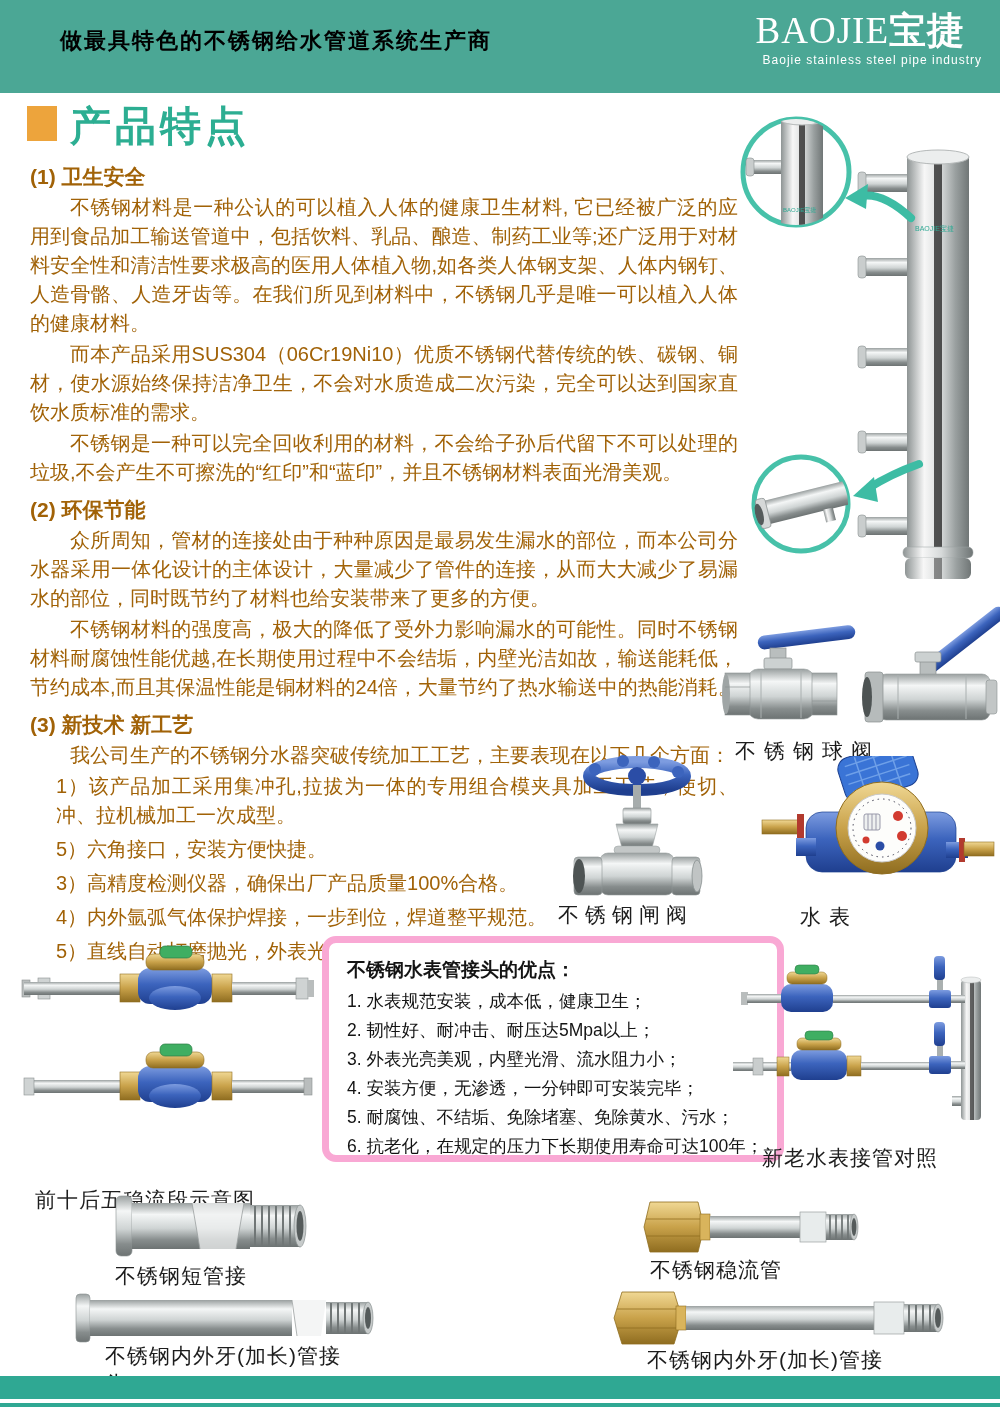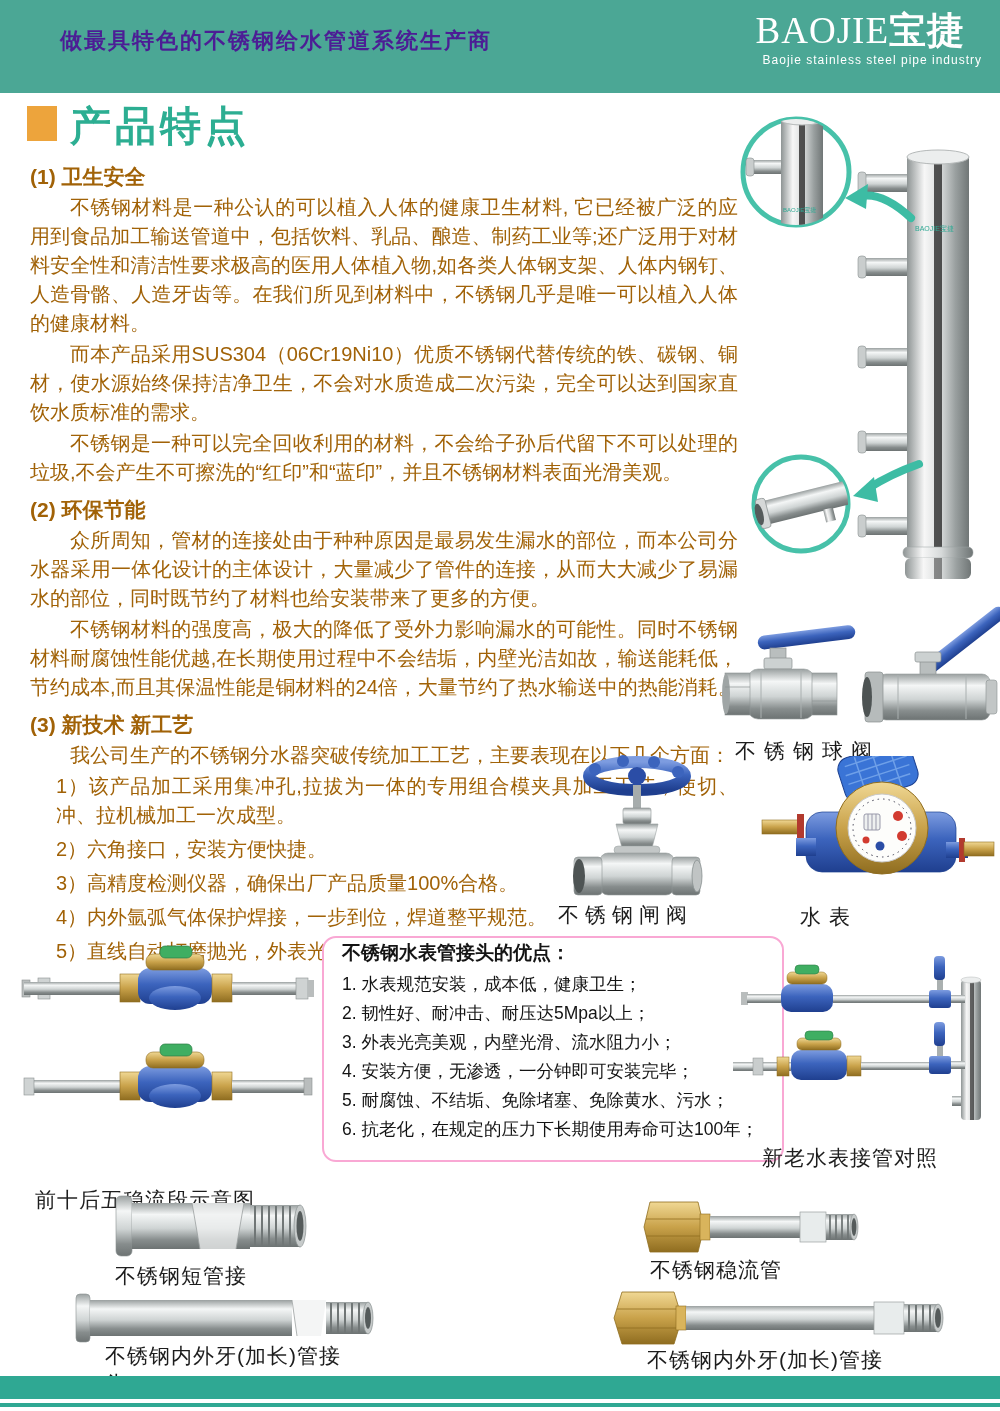--- a/index.html
+++ b/index.html
@@ -1,38 +1,38 @@
 <!DOCTYPE html>
 <html><head>
 <meta charset="utf-8">
 <style>
   html,body{margin:0;padding:0;background:#ffffff;}
   .page{position:relative;width:1000px;height:1411px;background:#fff;overflow:hidden;
         font-family:"Liberation Sans",sans-serif;color:#141414;}
   
   .header{position:absolute;left:0;top:0;width:1000px;height:93px;background:#4BA795;}
-  .slogan{position:absolute;left:60px;top:26px;color:#4c1d95;font-size:22px;font-weight:bold;letter-spacing:2px;}
+  .slogan{position:absolute;left:60px;top:26px;color:#000000;font-size:22px;font-weight:bold;letter-spacing:2px;}
   .brand{position:absolute;right:18px;top:10px;text-align:center;color:#fff;}
   .brand-main{font-size:37px;font-weight:bold;letter-spacing:1px;line-height:42px;}
   .brand-latin{font-family:"Liberation Serif",serif;font-weight:normal;}
   .brand-tagline{font-size:12px;letter-spacing:1px;margin-top:1px;margin-left:24px;}
   
   .title-square{position:absolute;left:27px;top:106px;width:30px;height:35px;background:#EDA43C;}
   .page-title{position:absolute;left:70px;top:99px;font-size:41px;font-weight:bold;color:#2CAE92;letter-spacing:4px;}
   
   .text-col{position:absolute;left:30px;top:154px;width:708px;font-size:20px;line-height:29px;
             text-align:justify;color:#a16207;}
   .sec-h{font-size:21px;font-weight:bold;line-height:29px;margin:8px 0 2px;}
   .body-p{margin:2px 0;text-indent:2em;}
   .s3-intro{margin:2px 0;text-indent:2em;}
   .s3-list{margin:2px 0 0 26px;}
   .s3-item{margin-bottom:5px;}
   
   .adv-box{position:absolute;left:322px;top:936px;width:462px;height:226px;box-sizing:border-box;
-           border:2px solid #f9a8d4;border-radius:14px;background:#fff;padding:0 14px 8px 18px;}
+           border:7px solid #f9a8d4;border-radius:14px;background:#fff;padding:12px 14px 8px 18px;}
   .adv-title{font-size:19px;font-weight:bold;line-height:30px;margin-bottom:2px;}
   .adv-item{font-size:17.5px;line-height:29px;white-space:nowrap;}
   
   .caption{position:absolute;font-size:21px;color:#1d1d1d;text-align:left;}
   .sp8{letter-spacing:8px;} .sp6{letter-spacing:6px;} .sp1{letter-spacing:1px;}
   
   .footer-bar{position:absolute;left:0;top:1376px;width:1000px;height:23px;background:#2FA893;}
   .footer-line{position:absolute;left:0;top:1403px;width:1000px;height:4px;background:#2FA893;}
   .abs{position:absolute;}
 </style>
@@ -86,21 +86,21 @@
     <p class="body-p">不锈钢材料是一种公认的可以植入人体的健康卫生材料, 它已经被广泛的应用到食品加工输送管道中，包括饮料、乳品、酿造、制药工业等;还广泛用于对材料安全性和清洁性要求极高的医用人体植入物,如各类人体钢支架、人体内钢钉、人造骨骼、人造牙齿等。在我们所见到材料中，不锈钢几乎是唯一可以植入人体的健康材料。</p>
     <p class="body-p">而本产品采用SUS304（06Cr19Ni10）优质不锈钢代替传统的铁、碳钢、铜材，使水源始终保持洁净卫生，不会对水质造成二次污染，完全可以达到国家直饮水质标准的需求。</p>
     <p class="body-p">不锈钢是一种可以完全回收利用的材料，不会给子孙后代留下不可以处理的垃圾,不会产生不可擦洗的“红印”和“蓝印”，并且不锈钢材料表面光滑美观。</p>
     <div class="sec-h">(2) 环保节能</div>
     <p class="body-p">众所周知，管材的连接处由于种种原因是最易发生漏水的部位，而本公司分水器采用一体化设计的主体设计，大量减少了管件的连接，从而大大减少了易漏水的部位，同时既节约了材料也给安装带来了更多的方便。</p>
     <p class="body-p">不锈钢材料的强度高，极大的降低了受外力影响漏水的可能性。同时不锈钢材料耐腐蚀性能优越,在长期使用过程中不会结垢，内壁光洁如故，输送能耗低，节约成本,而且其保温性能是铜材料的24倍，大量节约了热水输送中的热能消耗。</p>
     <div class="sec-h">(3) 新技术 新工艺</div>
     <p class="s3-intro">我公司生产的不锈钢分水器突破传统加工工艺，主要表现在以下几个方面：</p>
     <div class="s3-list">
       <div class="s3-item">1）该产品加工采用集冲孔,拉拔为一体的专用组合模夹具加工工艺，使切、冲、拉机械加工一次成型。</div>
-      <div class="s3-item">2）六角接口，安装方便快捷。</div>
+      <div class="s3-item">5）六角接口，安装方便快捷。</div>
       <div class="s3-item">3）高精度检测仪器，确保出厂产品质量100%合格。</div>
       <div class="s3-item">4）内外氩弧气体保护焊接，一步到位，焊道整平规范。</div>
       <div class="s3-item">5）直线自动打磨抛光，外表光亮美观。</div>
     </div>
   </div>
 
   <svg class="abs" style="left:733px;top:96px" width="267" height="486" viewBox="0 0 267 486">
     <defs>
       <clipPath id="clipTop">
           <circle cx="63" cy="76" r="53"></circle>

